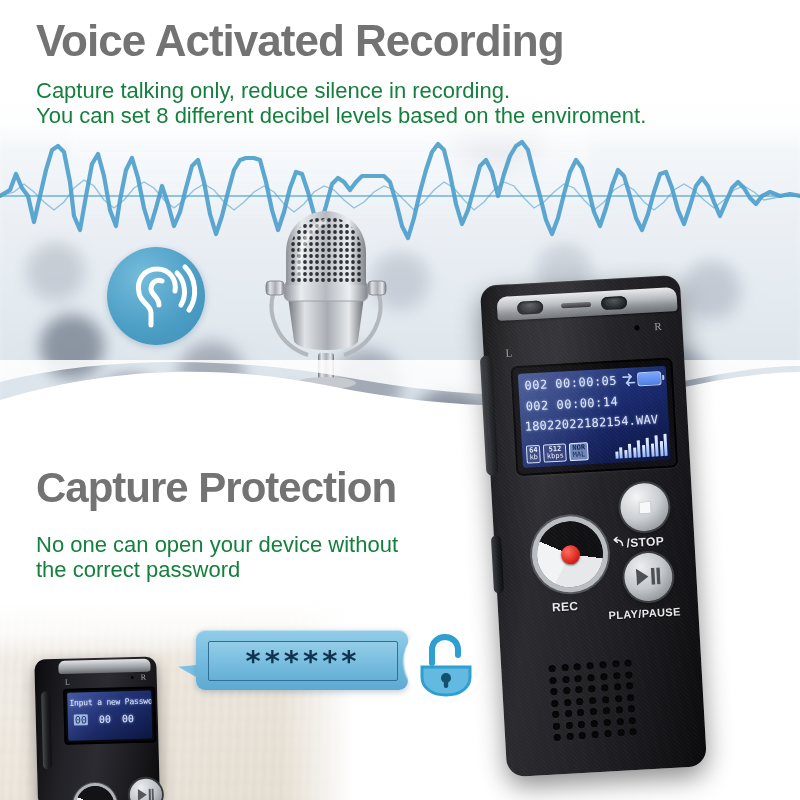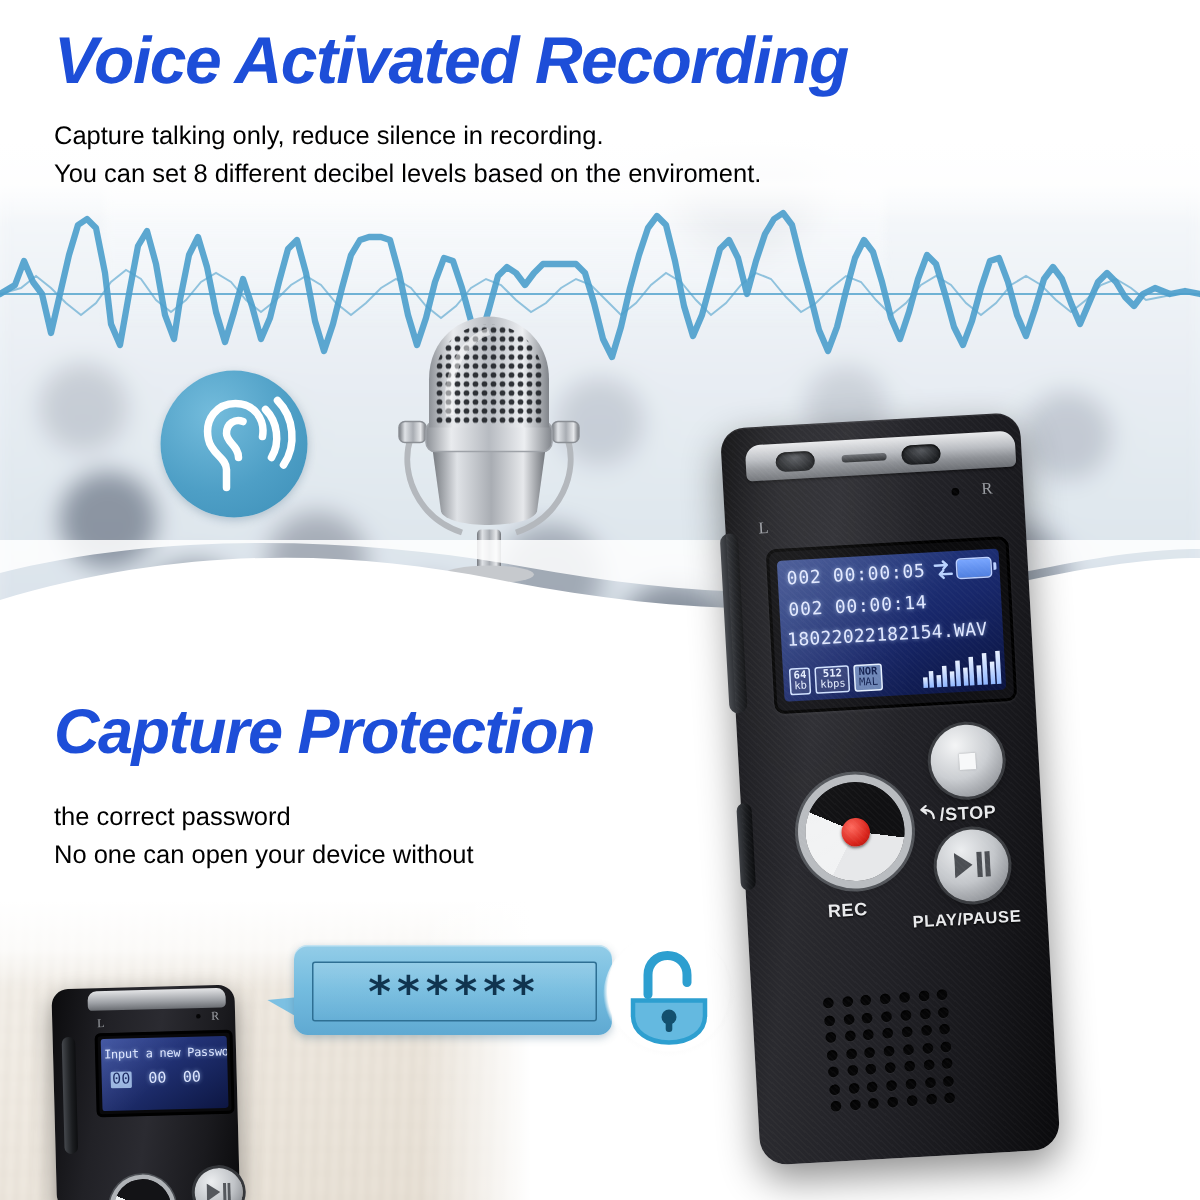--- a/index.html
+++ b/index.html
@@ -300,29 +300,28 @@
     font-family:"DejaVu Sans", sans-serif;
   }
   .lock-badge{
     position:absolute;left:402px;top:621px;width:88px;height:88px;border-radius:50%;
     background:radial-gradient(circle at 50% 45%, #ffffff 0 40px, #fdfdfd 41px, rgba(255,255,255,.0) 44px);
   }
   .lock-badge svg{position:absolute;left:14px;top:12px;}
 
   
   .head{
-    position:absolute;color:#1d4ed8;font-weight:bold;
+    position:absolute;color:#737373;font-weight:bold;
     font-family:"Liberation Sans", sans-serif;
     letter-spacing:-1px;
-    font-style:italic;
   }
   .head1{left:36px;top:16px;font-size:44px;}
   .head2{left:36px;top:464px;font-size:42px;}
   .sub{
-    position:absolute;color:#000000;font-size:17px;line-height:25px;
+    position:absolute;color:#15803d;font-size:22px;line-height:25px;
     font-family:"Liberation Sans", sans-serif;
   }
   .sub1{left:36px;top:78px;}
   .sub2{left:36px;top:532px;}
 </style>
 </head>
 <body>
 
 <div id="stage">
 
@@ -578,17 +577,17 @@
   </div>
 
   <div class="head head1">Voice Activated Recording</div>
   <div class="sub sub1">
     <div>Capture talking only, reduce silence in recording.</div>
     <div>You can set 8 different decibel levels based on the enviroment.</div>
   </div>
 
   <div class="head head2">Capture Protection</div>
   <div class="sub sub2">
+    <div>No one can open your device without</div>
     <div>the correct password</div>
-    <div>No one can open your device without</div>
   </div>
 
 </div>
 
 </body></html>

